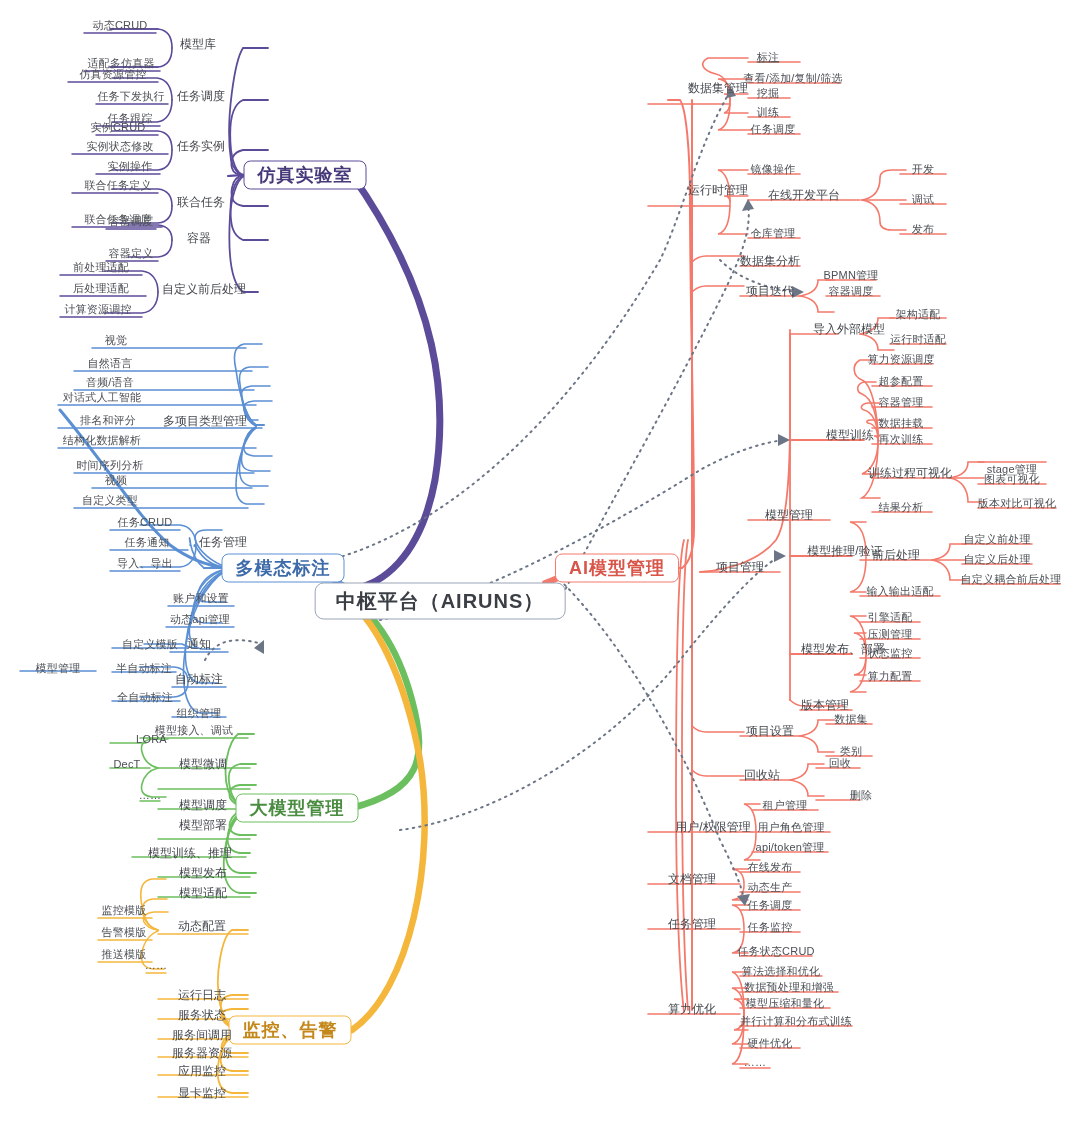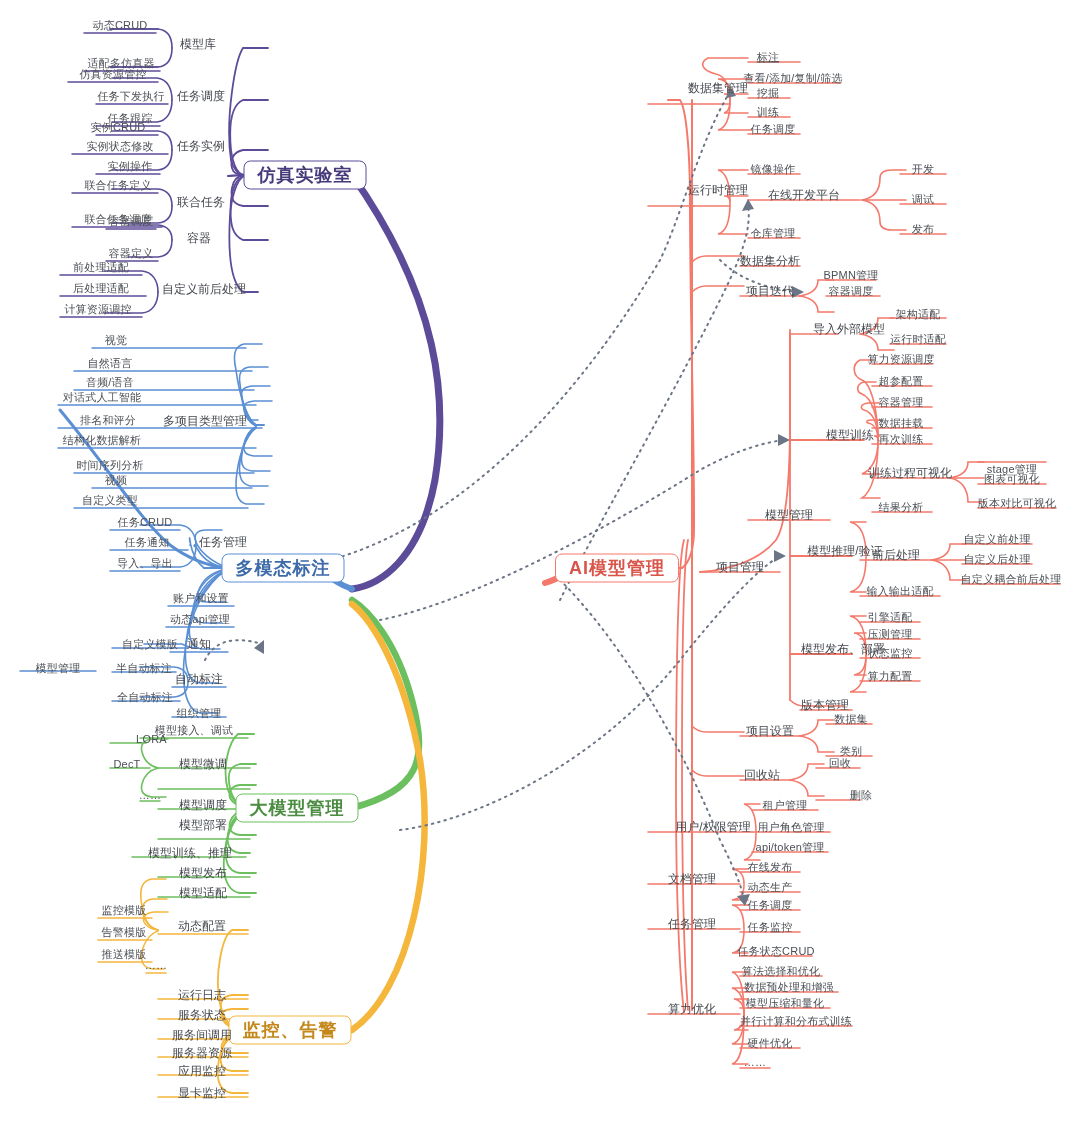--- a/index.html
+++ b/index.html
@@ -380,20 +380,21 @@
     <polygon points="264,640 254,648 264,654"></polygon>
     <polygon points="748,199 742,211 754,209"></polygon>
     <polygon points="790,440 778,434 778,446"></polygon>
     <polygon points="786,556 774,550 774,562"></polygon>
     <polygon points="745,906 737,896 750,894"></polygon>
     <polygon points="804,292 792,286 792,298"></polygon>
   </g>
   </g>
 </svg>
 
+<div class="node root" style="left:440px;top:601px;">中枢平台（AIRUNS）</div>
 
 <div class="node main m-purple" style="left:305px;top:175px;">仿真实验室</div>
 <div class="node main m-blue" style="left:283px;top:568px;">多模态标注</div>
 <div class="node main m-red" style="left:617px;top:568px;">AI模型管理</div>
 <div class="node main m-green" style="left:297px;top:808px;">大模型管理</div>
 <div class="node main m-amber" style="left:290px;top:1030px;">监控、告警</div>
 
 <div class="node sub" style="left:198px;top:44px;">模型库</div>
 <div class="node leaf" style="left:120px;top:25px;">动态CRUD</div>
 <div class="node leaf" style="left:121px;top:63px;">适配多仿真器</div>

